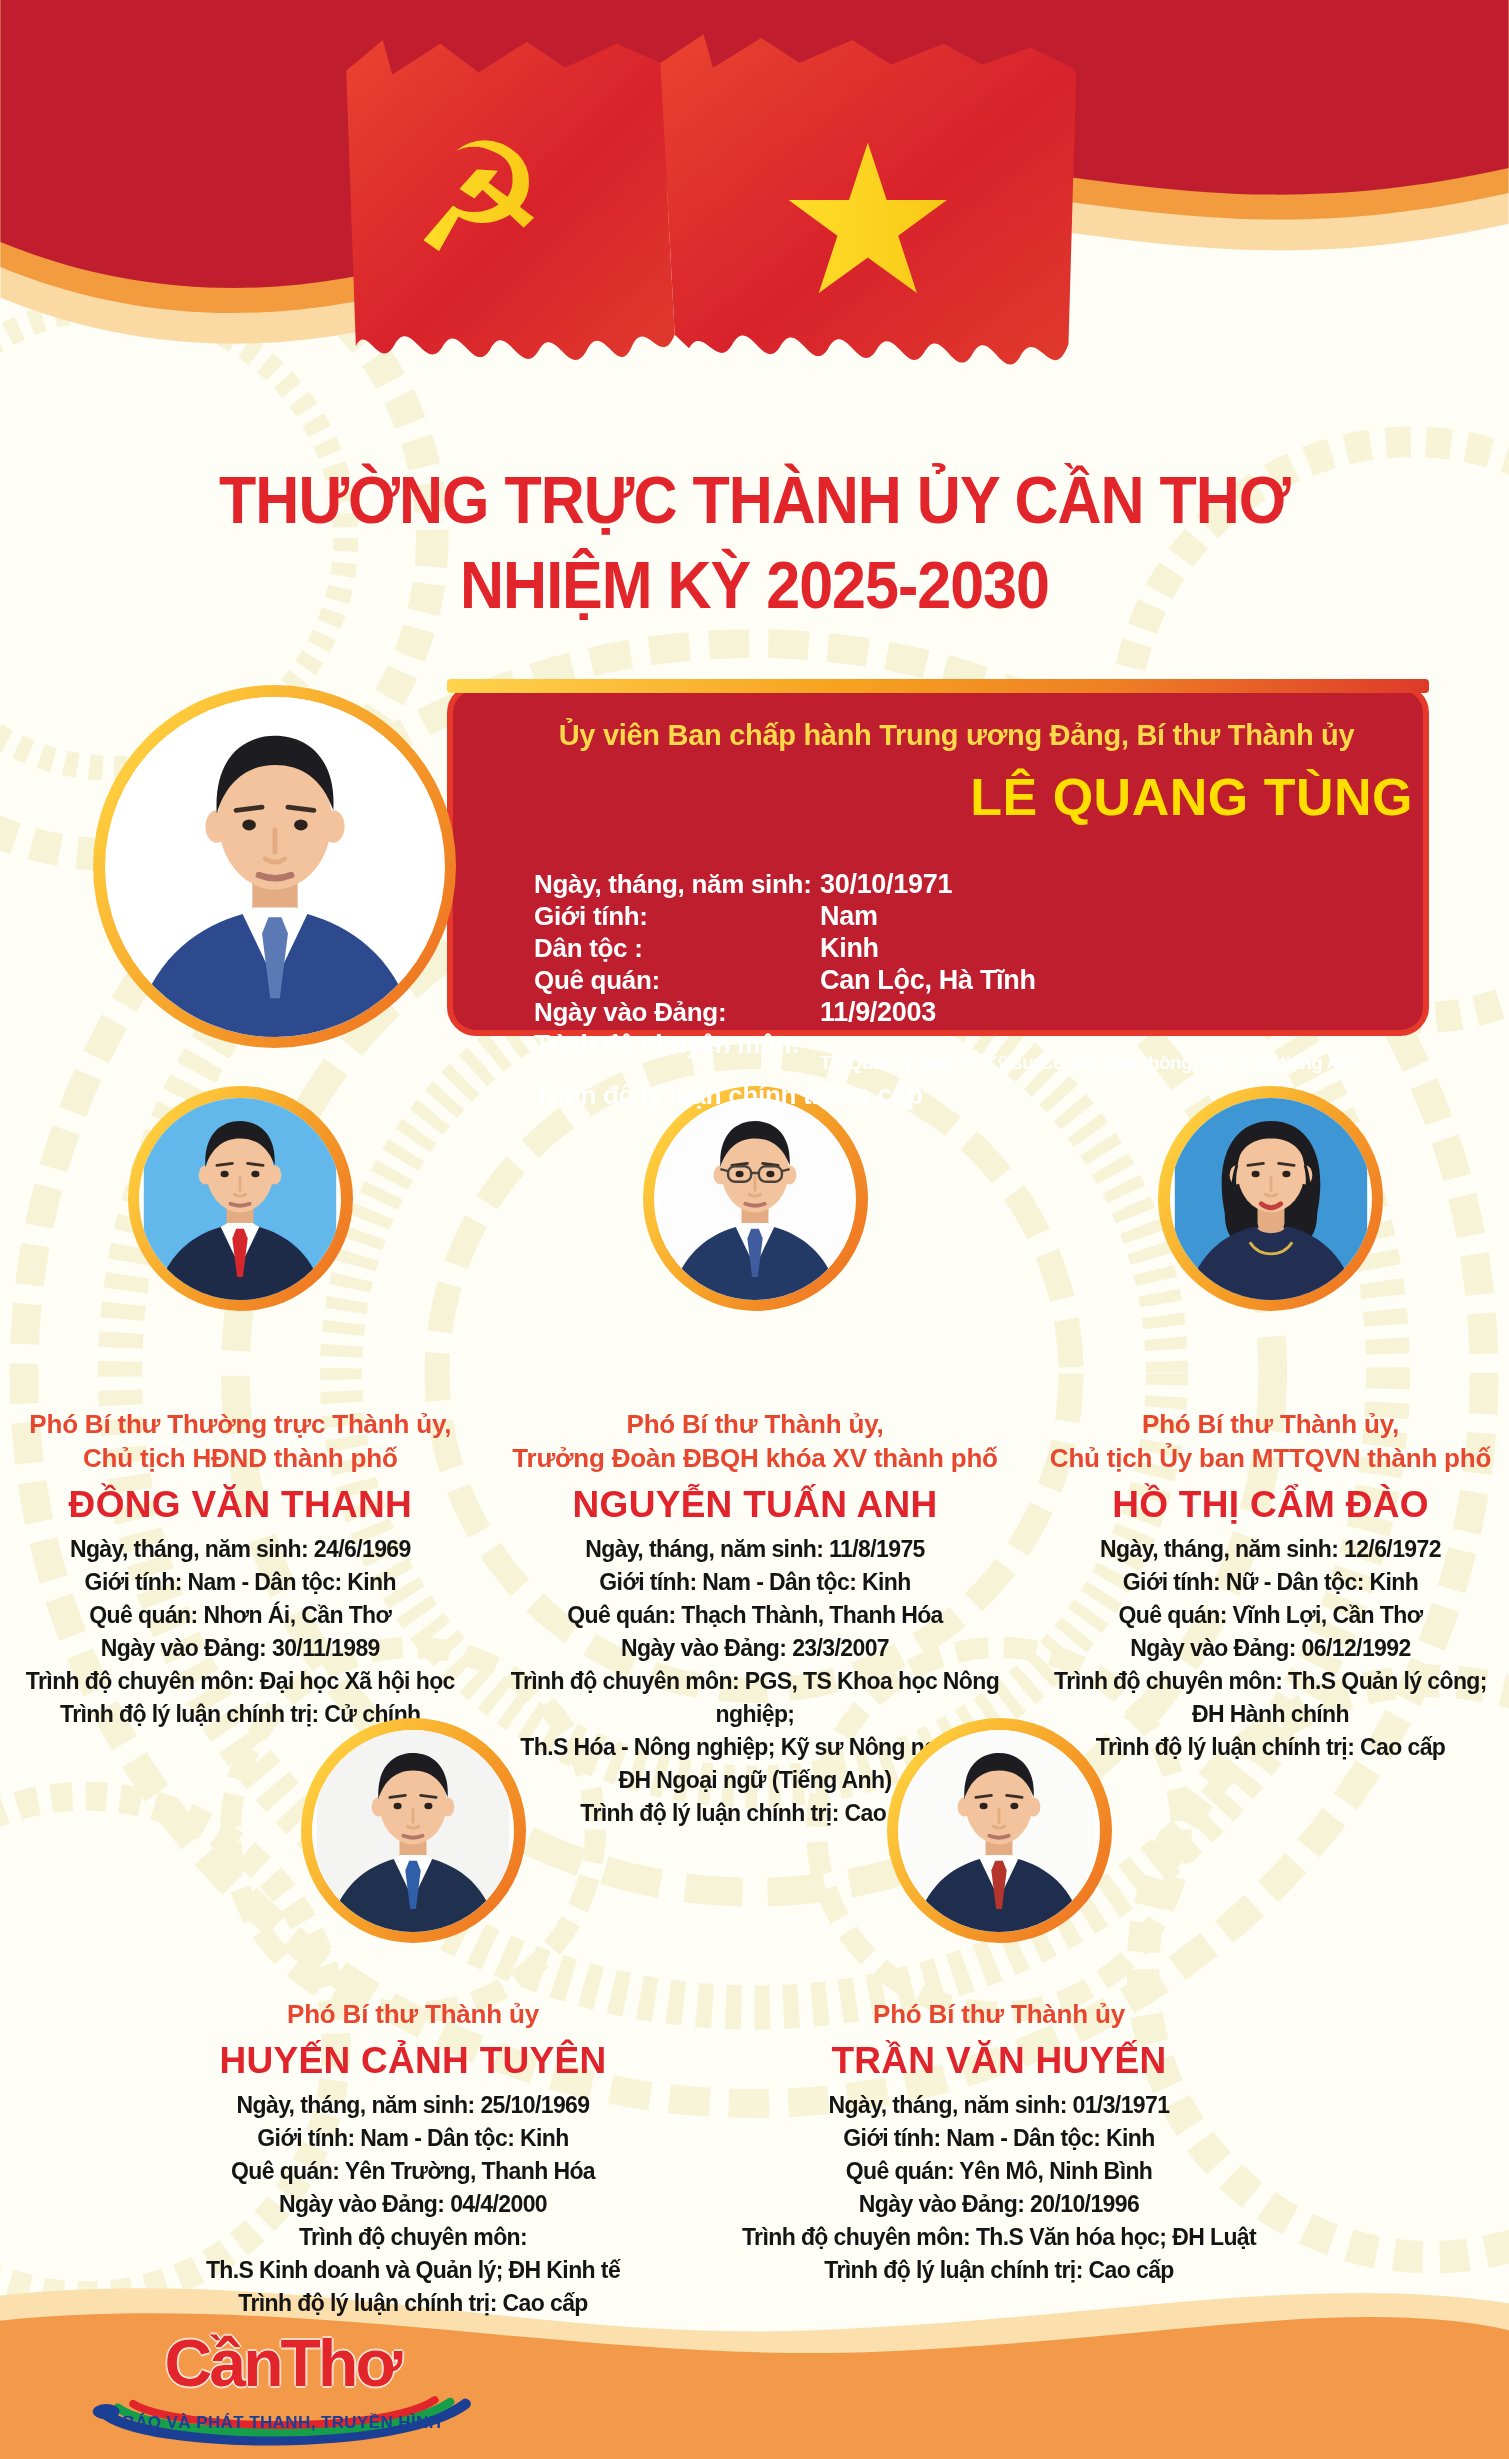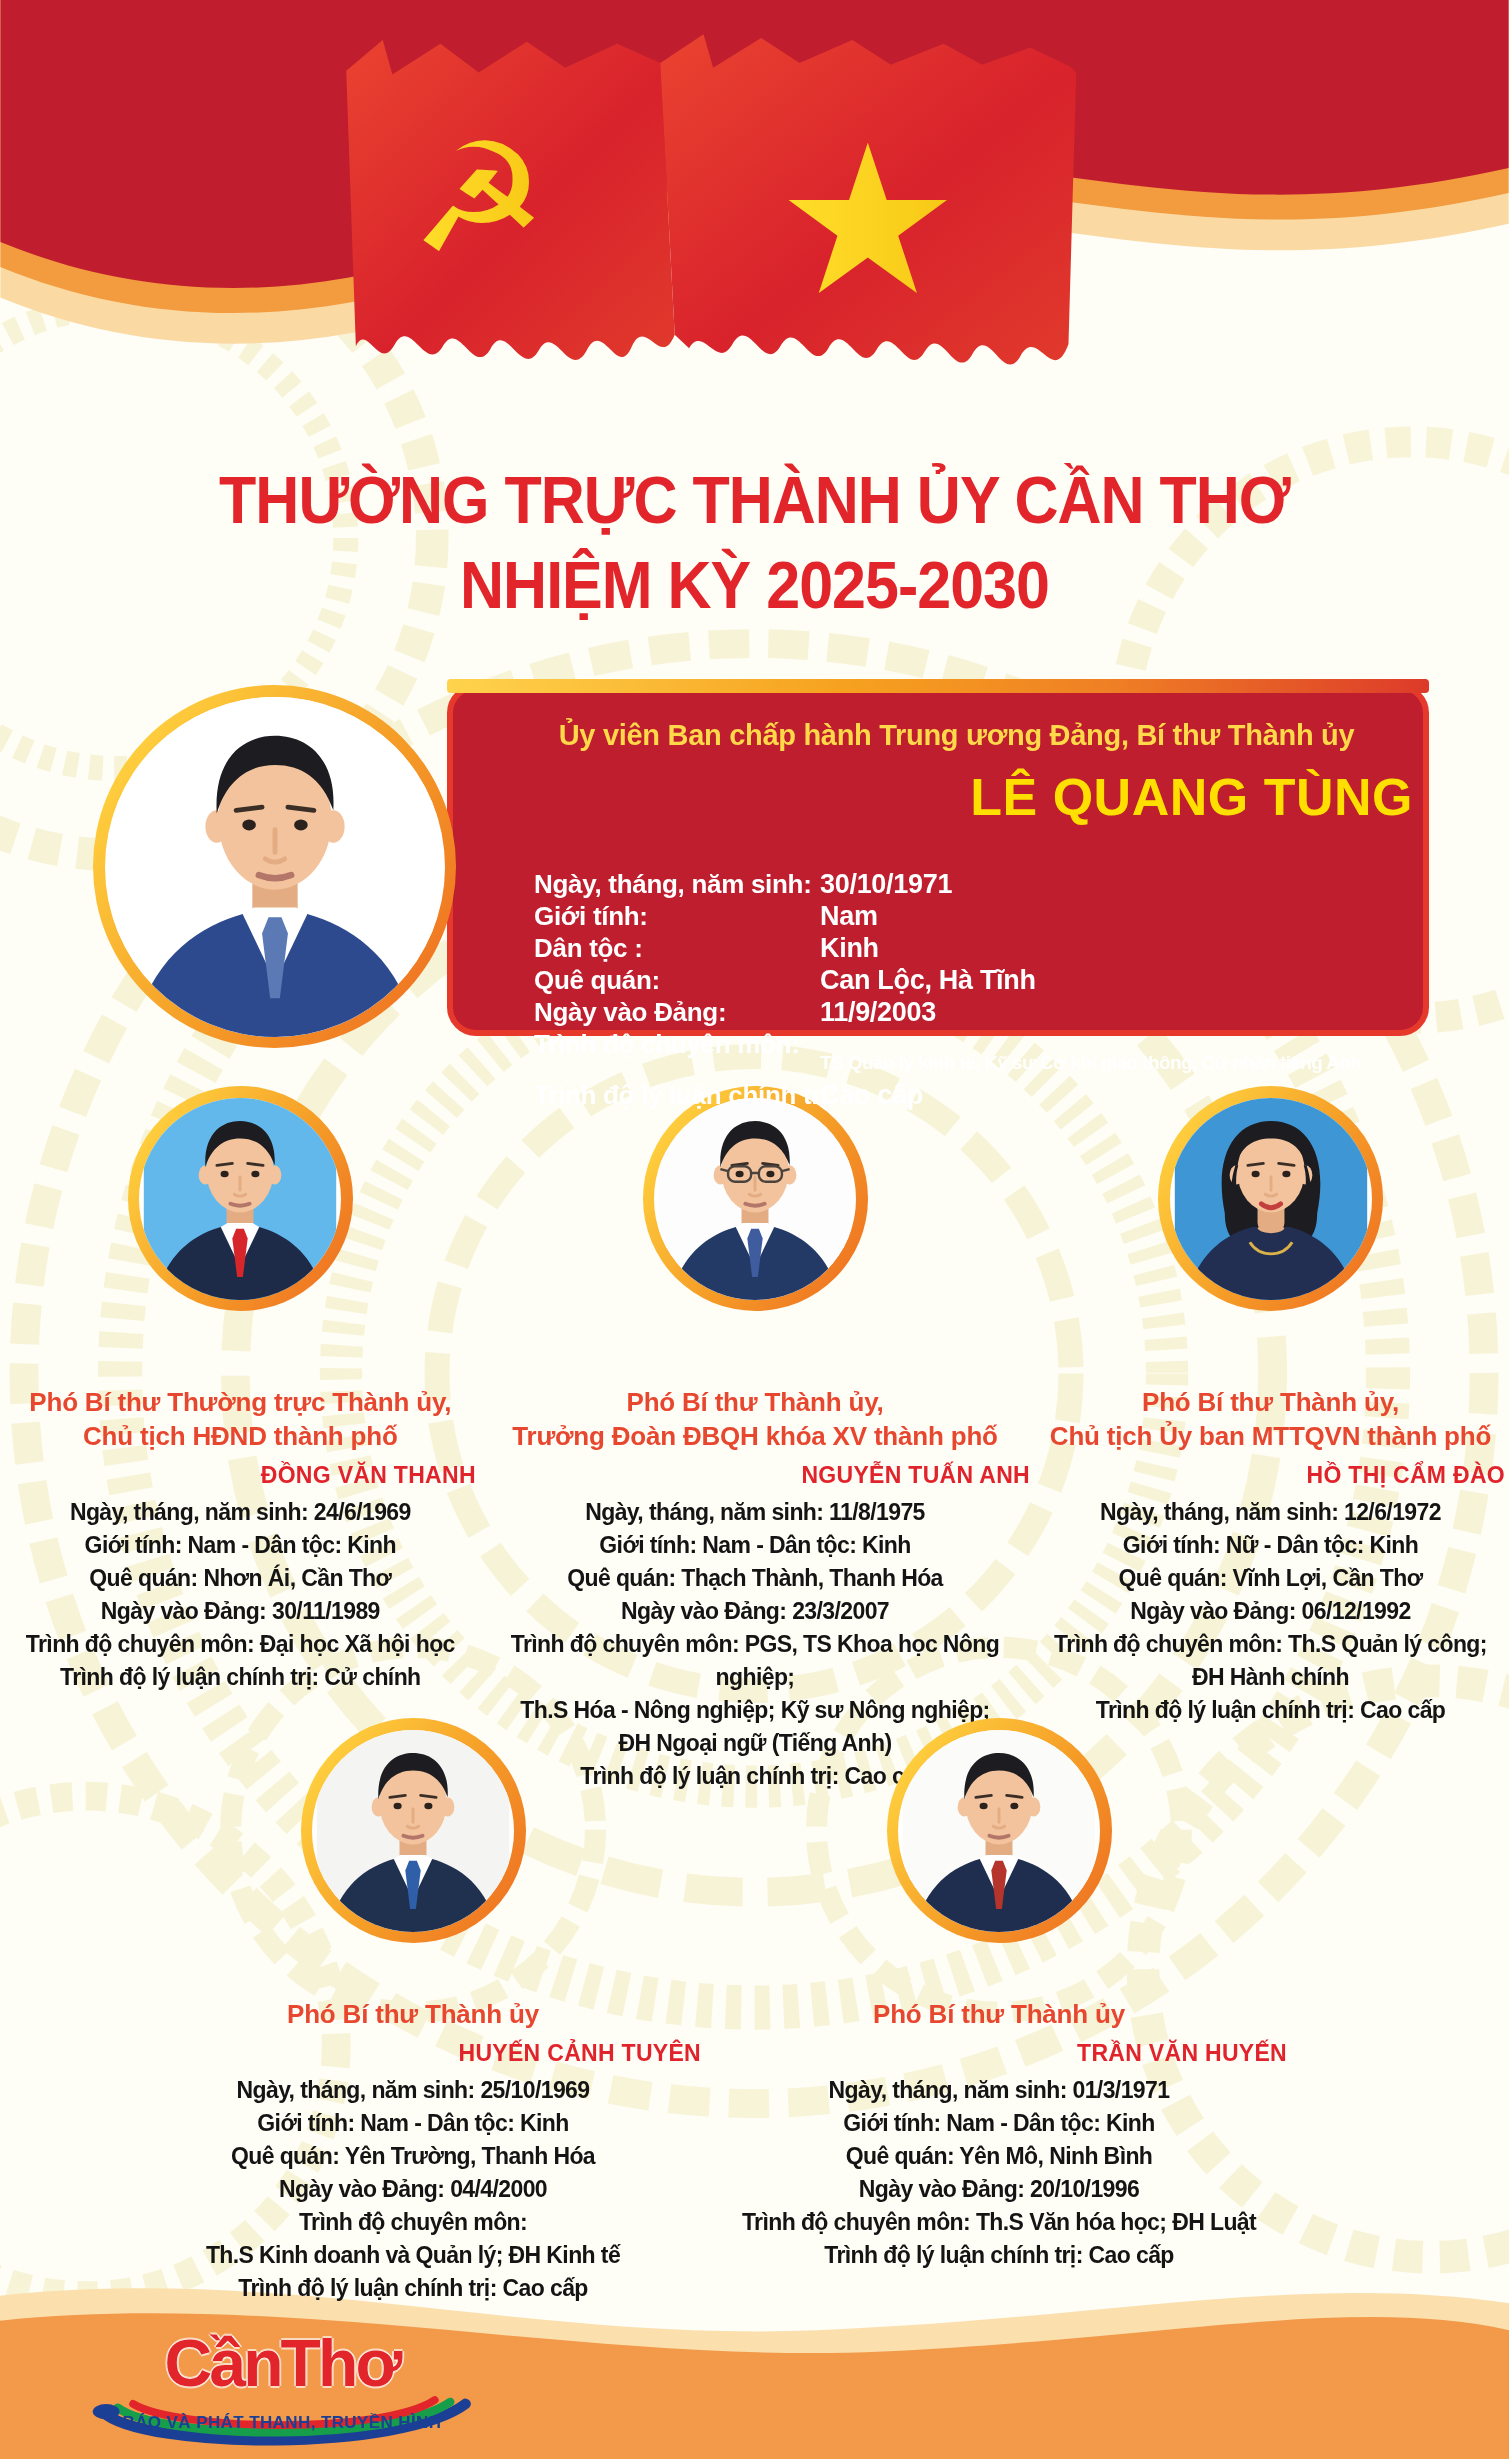--- a/index.html
+++ b/index.html
@@ -59,23 +59,23 @@
     background:linear-gradient(125deg,#ffd23f 10%,#f59d27 55%,#ee6f22 95%);
     padding:11.5px;z-index:4;
   }
   .photo-inner{width:100%;height:100%;border-radius:50%;overflow:hidden;background:#fff;}
   .photo-inner svg{width:100%;height:100%;}
   #hero-photo{left:93px;top:685px;width:363px;height:363px;z-index:6;}
 
   
   .pcard{z-index:3;text-align:center;}
   .pcard .pring{width:225px;height:225px;margin:0 auto;}
-  .p-title{margin-top:74px;font-weight:bold;font-size:26px;line-height:34px;color:#e8472f;letter-spacing:-0.2px;}
+  .p-title{margin-top:96px;font-weight:bold;font-size:26px;line-height:34px;color:#e8472f;letter-spacing:-0.2px;}
   .row2 .p-title{margin-top:54px;}
-  .p-name{margin-top:8.6px;font-weight:bold;font-size:23px;color:#e1232b;letter-spacing:0.3px;text-align:right;}
+  .p-name{margin-top:8.6px;font-weight:bold;font-size:37px;color:#e1232b;letter-spacing:0.3px;}
   .p-lines{margin-top:7.7px;font-weight:bold;font-size:23px;line-height:33px;color:#141414;letter-spacing:-0.6px;}
   .c1{left:4.8px;top:1086px;width:471px;}
   .c2{left:480px;top:1086px;width:550px;}
   .c3{left:1036px;top:1086px;width:469px;}
   .c4{left:125px;top:1718px;width:576px;}
   .c5{left:711px;top:1718px;width:576px;}
 
   
   #footer-band{left:0;top:2238px;width:1509px;height:221px;z-index:2;}
   .logo-block{left:85px;top:2325px;width:394px;z-index:4;text-align:center;}

